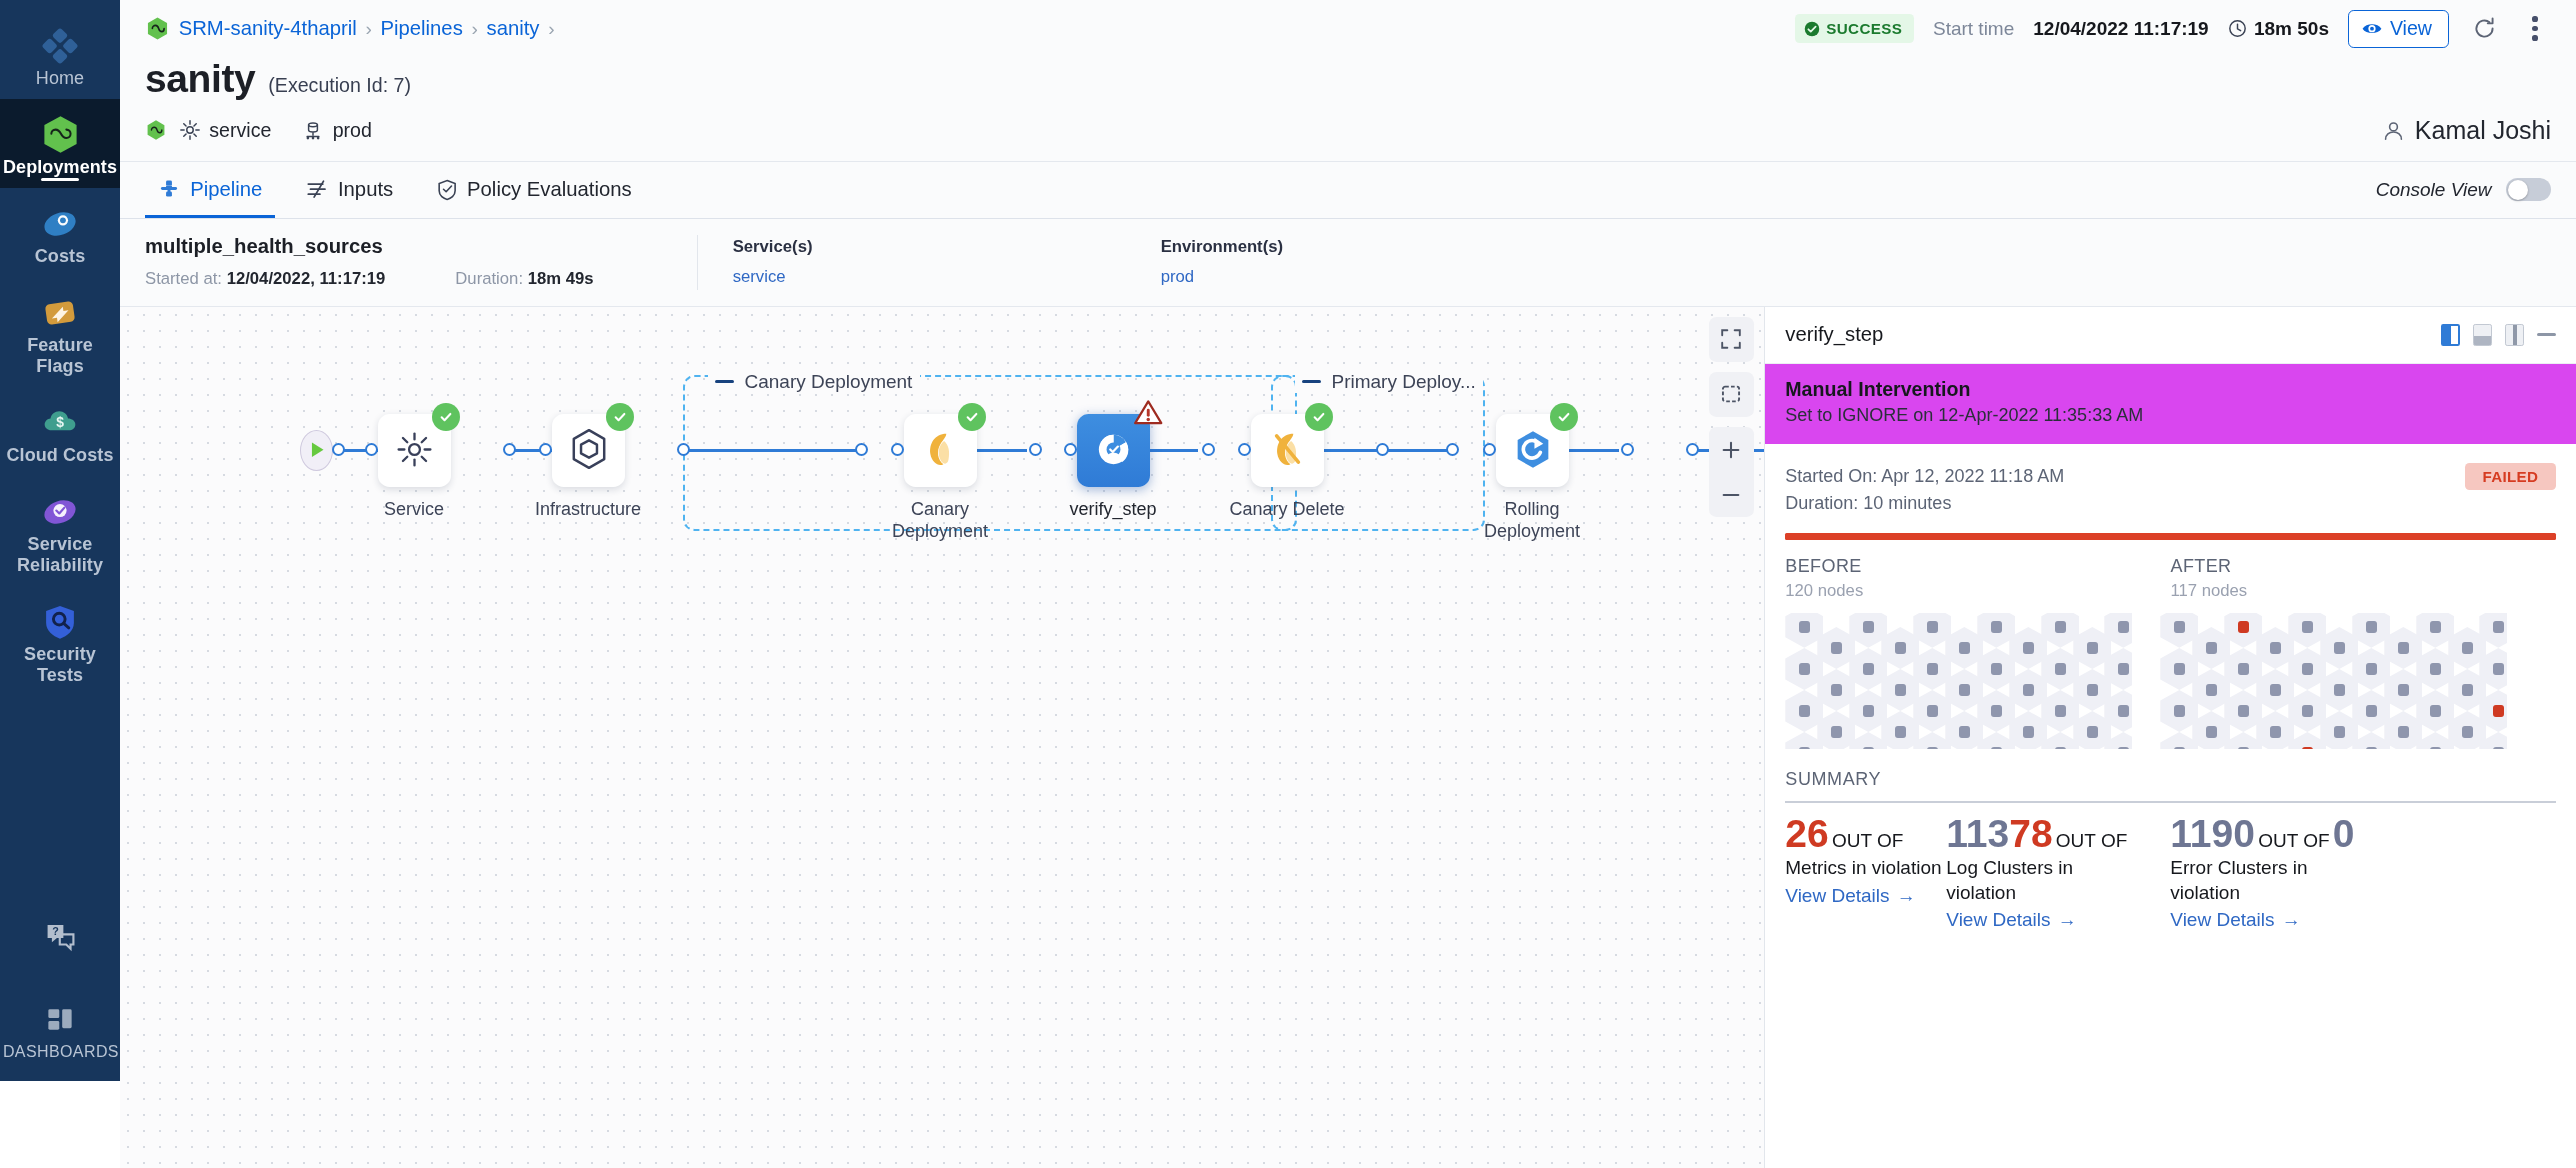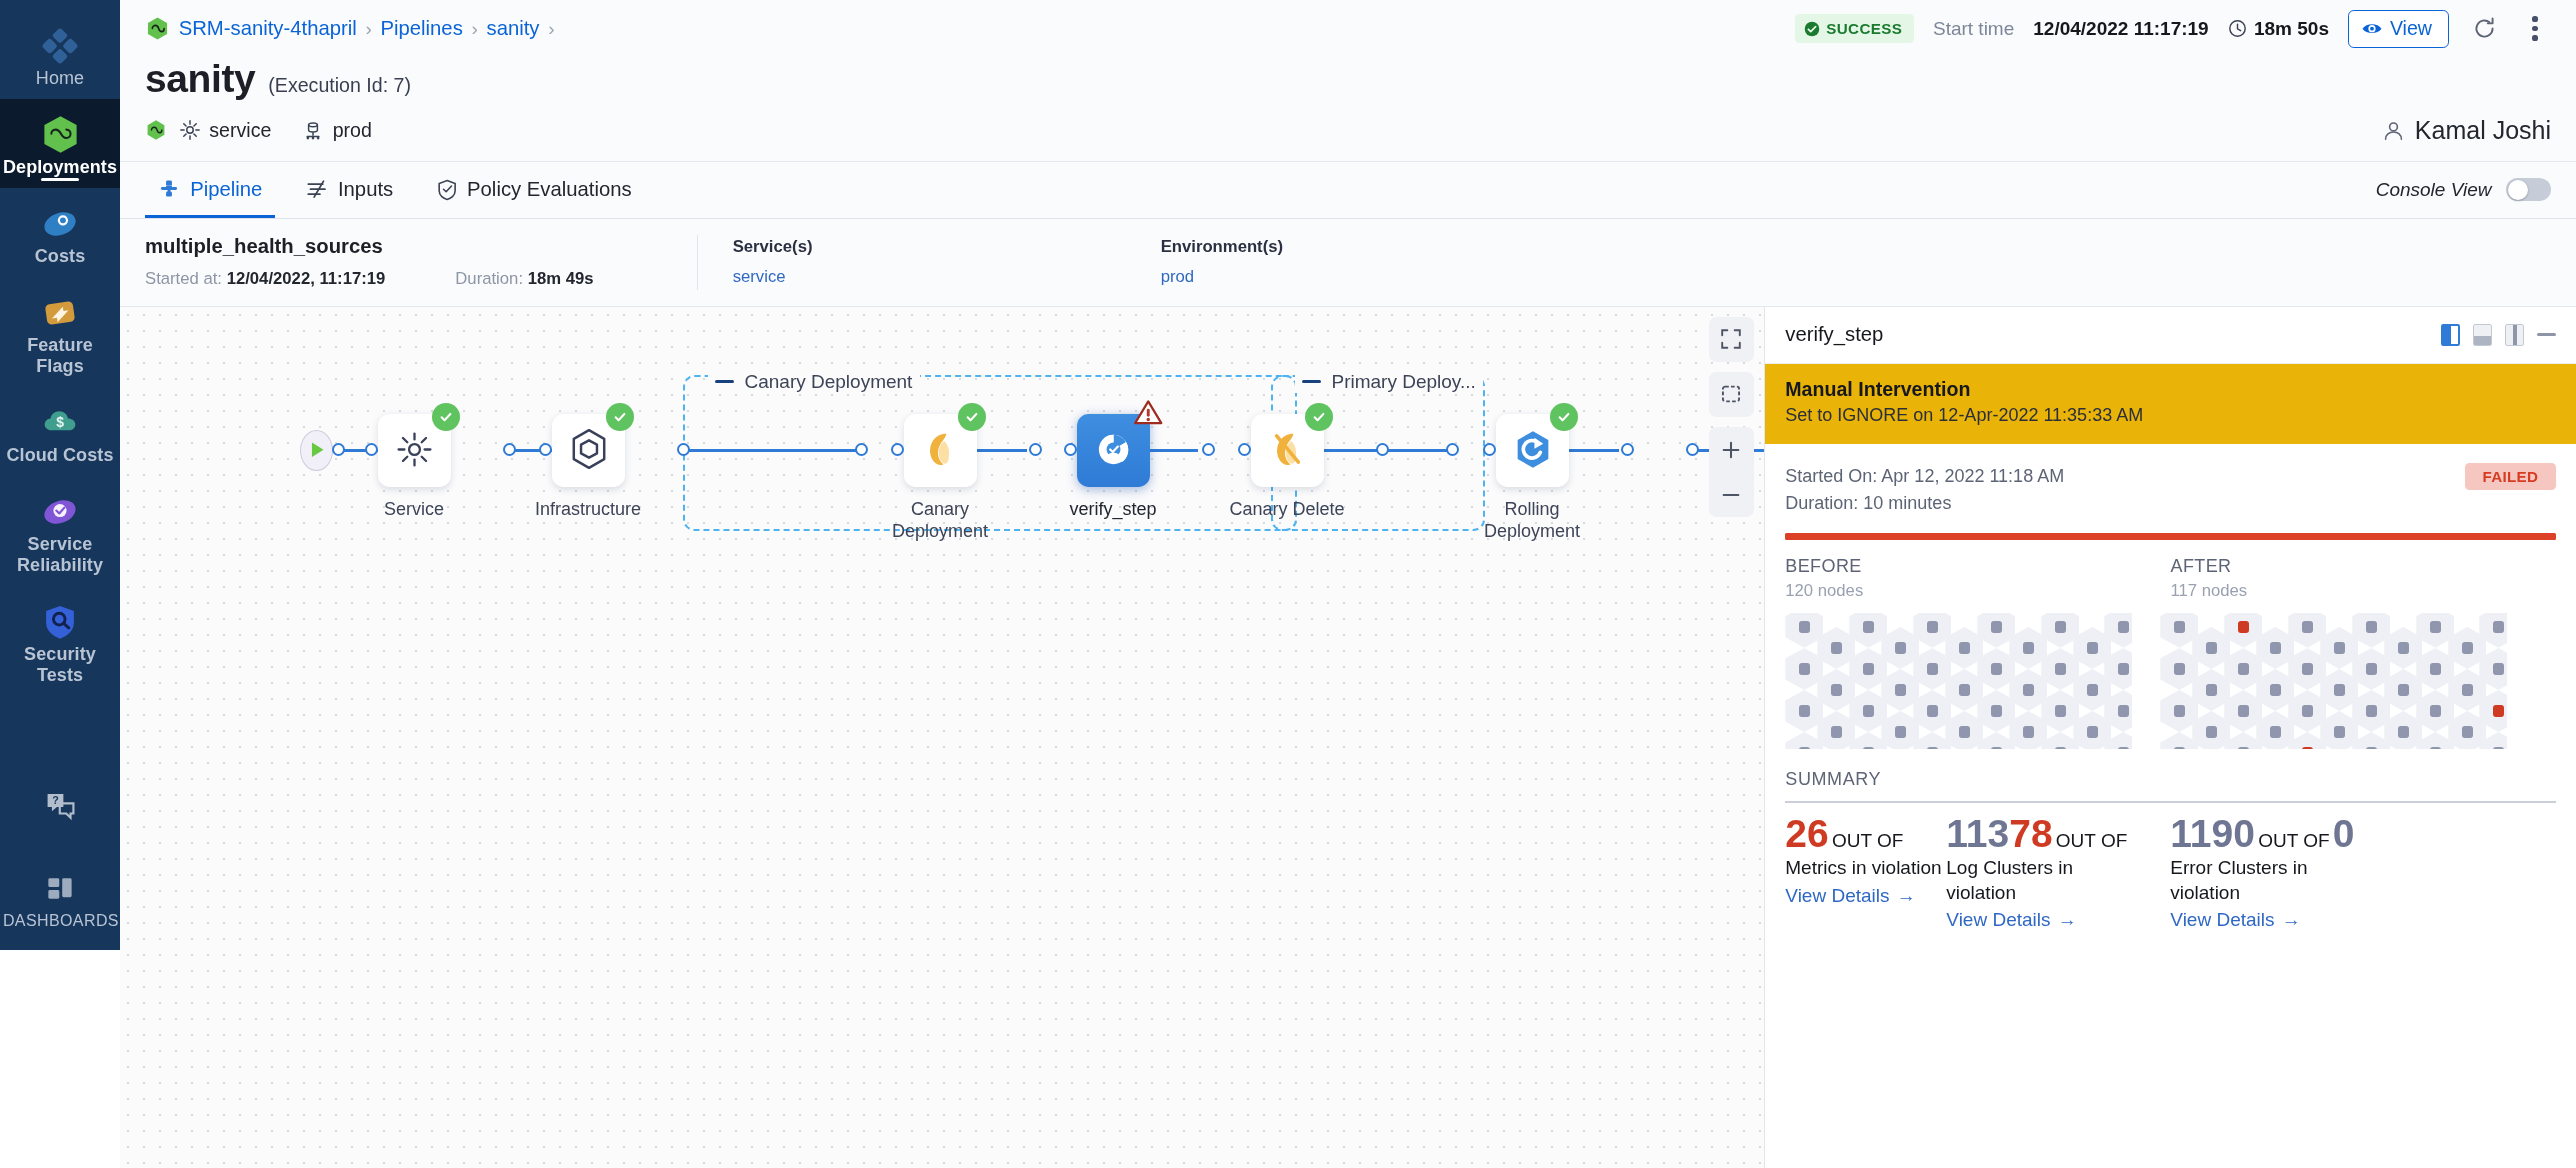--- a/index.html
+++ b/index.html
@@ -6,21 +6,21 @@
   html, body {
     width: 2576px; height: 1169px;
     font-family: "Liberation Sans", sans-serif;
     background: #ffffff;
     overflow: hidden;
   }
   .app { display: flex; width: 2576px; height: 1169px; }
 
   
   .nav {
-    width: 120px; flex: 0 0 120px; height: 950px;
+    width: 120px; flex: 0 0 120px; height: 1081px;
     background: #17365c; position: relative;
     display: flex; flex-direction: column; align-items: center;
     padding-top: 10.2px;
   }
   .nav-item {
     width: 120px; padding: 13px 2.9px 10.2px; text-align: center;
     color: #b8c4d4; cursor: pointer; position: relative;
   }
   .nav-item.active { background: #0b1b2d; color: #ffffff; }
   .nav-item.active::after {
@@ -149,21 +149,21 @@
   .panel-head { height: 57px; flex: 0 0 57px; display: flex; align-items: center;
                 padding: 0 20.3px; border-bottom: 0.7px solid #eceff3; }
   .panel-title { font-size: 20.3px; color: #16181d; }
   .panel-acts { margin-left: auto; display: flex; align-items: center; gap: 13px; }
   .lay-ico { width: 19px; height: 22px; border-radius: 2.2px; cursor: pointer; }
   .lay-a { border: 2.2px solid #2f7bd6; background: linear-gradient(90deg,#2f7bd6 55%,#fff 55%); }
   .lay-b { border: 1.5px solid #c2c8d2; background: linear-gradient(180deg,#eef0f4 55%,#aeb5c2 55%); }
   .lay-c { border: 1.5px solid #c2c8d2; background: linear-gradient(90deg,#eef0f4 40%,#8f98a8 40%,#8f98a8 62%,#eef0f4 62%); }
   .minus { width: 19px; height: 3.6px; background: #8d96a6; border-radius: 2.2px; cursor: pointer; }
 
-  .alert-band { background: #eab308; padding: 14.5px 20.3px 17.4px; }
+  .alert-band { background: #d946ef; padding: 14.5px 20.3px 17.4px; }
   .alert-t { font-size: 19.6px; font-weight: bold; color: #16181d; }
   .alert-s { font-size: 18px; color: #2a2f39; margin-top: 4.4px; }
 
   .panel-body { flex: 1 1 auto; overflow: hidden; padding: 0 20.3px; }
   .run-row { display: flex; align-items: flex-start; padding-top: 19px; }
   .run-line { font-size: 18px; color: #5c6475; line-height: 1.5; }
   .pill-failed { margin-left: auto; background: #f6c7c0; color: #d63c22; font-size: 15.2px;
                  font-weight: bold; letter-spacing: 0.3px; padding: 5.1px 17.4px; border-radius: 4.4px; }
   .redbar { height: 7.3px; background: #dc4027; border-radius: 1.5px; margin-top: 16px; }
 

